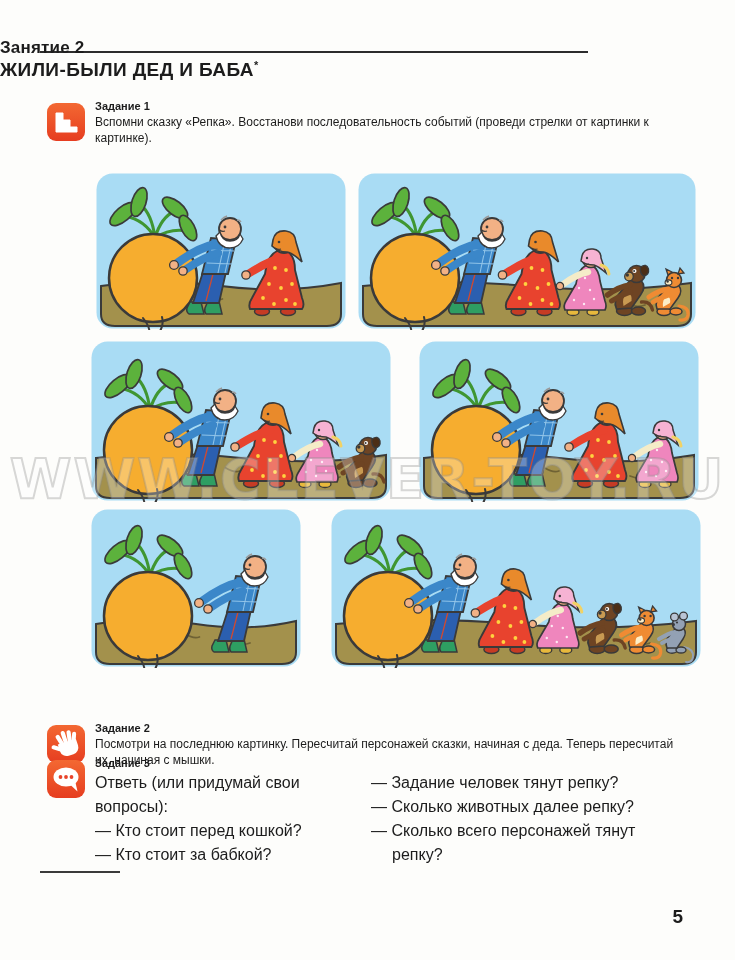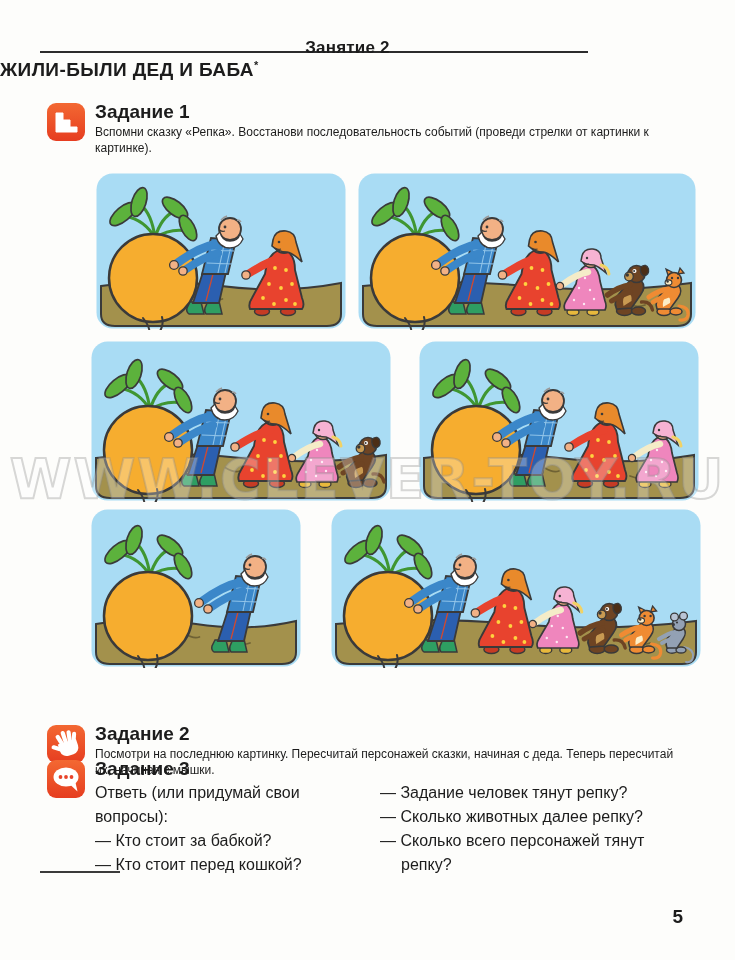--- a/index.html
+++ b/index.html
@@ -3,38 +3,38 @@
 <meta charset="utf-8">
 <style>
   html,body{margin:0;padding:0;background:#e8e8e6;}
   .page{
     position:relative;width:735px;height:960px;margin:0 auto;
     background:#fdfdfb;overflow:hidden;
     font-family:"Liberation Sans",sans-serif;color:#1c1c1c;
   }
   
   .header-rule{position:absolute;left:40px;top:51px;width:548px;height:2px;background:#2c2c2c;}
-  .lesson-label{position:absolute;left:0;top:38px;width:695px;text-align:center;
+  .lesson-label{position:absolute;left:0;top:38px;width:695px;text-align:left;
     font-size:17px;font-weight:bold;letter-spacing:.2px;}
   .page-title{position:absolute;left:0;top:59px;width:735px;text-align:left;
     font-size:19px;font-weight:bold;letter-spacing:.4px;}
   .page-title sup{font-size:11px;}
   
   .task{position:absolute;left:47px;}
   #task1{top:100px;width:612px;}
   #task2{top:722px;width:640px;}
   #task3{top:757px;width:650px;}
   .task-icon{position:absolute;left:0;top:3px;width:38px;height:38px;border-radius:9px;
     background:linear-gradient(180deg,#f36832,#e63d20);}
   .task-icon svg{display:block;}
   .task-body{margin-left:48px;}
-  .task-label{font-weight:bold;font-size:19px;line-height:1.25;}
+  .task-label{font-weight:bold;font-size:11px;line-height:1.25;}
   .task-text{font-size:12px;line-height:1.34;}
   
-  .q-cols{display:flex;gap:23px;}
+  .q-cols{display:flex;gap:14px;}
   .q-col-left{width:262px;flex:none;}
   .q-col-right{width:300px;flex:none;}
   .q-item{font-size:16px;line-height:1.5;padding-left:21px;text-indent:-21px;}
   .q-intro{font-size:16px;line-height:1.5;}
   
   .panel{position:absolute;}
   .panel svg{display:block;}
   
   .watermark{position:absolute;left:-15px;top:446px;width:765px;text-align:center;
     font-family:"DejaVu Sans",sans-serif;font-weight:bold;font-size:56px;letter-spacing:2px;
@@ -551,22 +551,22 @@
         <circle cx="19" cy="17" r="1.9" fill="#e8432a"></circle>
         <circle cx="24.5" cy="17" r="1.9" fill="#e8432a"></circle>
       </svg>
     </span>
     <div class="task-body">
       <div class="task-label">Задание 3</div>
       <div class="q-cols">
         <div class="q-col-left">
           <div class="q-intro">Ответь (или придумай свои вопросы):</div>
           <div id="q-left">
+              <div class="q-item">— Кто стоит перед кошкой?</div>
               <div class="q-item">— Кто стоит за бабкой?</div>
-              <div class="q-item">— Кто стоит перед кошкой?</div>
             </div>
         </div>
         <div class="q-col-right" id="q-right">
             <div class="q-item">— Задание человек тянут репку?</div>
             <div class="q-item">— Сколько животных далее репку?</div>
             <div class="q-item">— Сколько всего персонажей тянут репку?</div>
           </div>
       </div>
     </div>
   </section>

